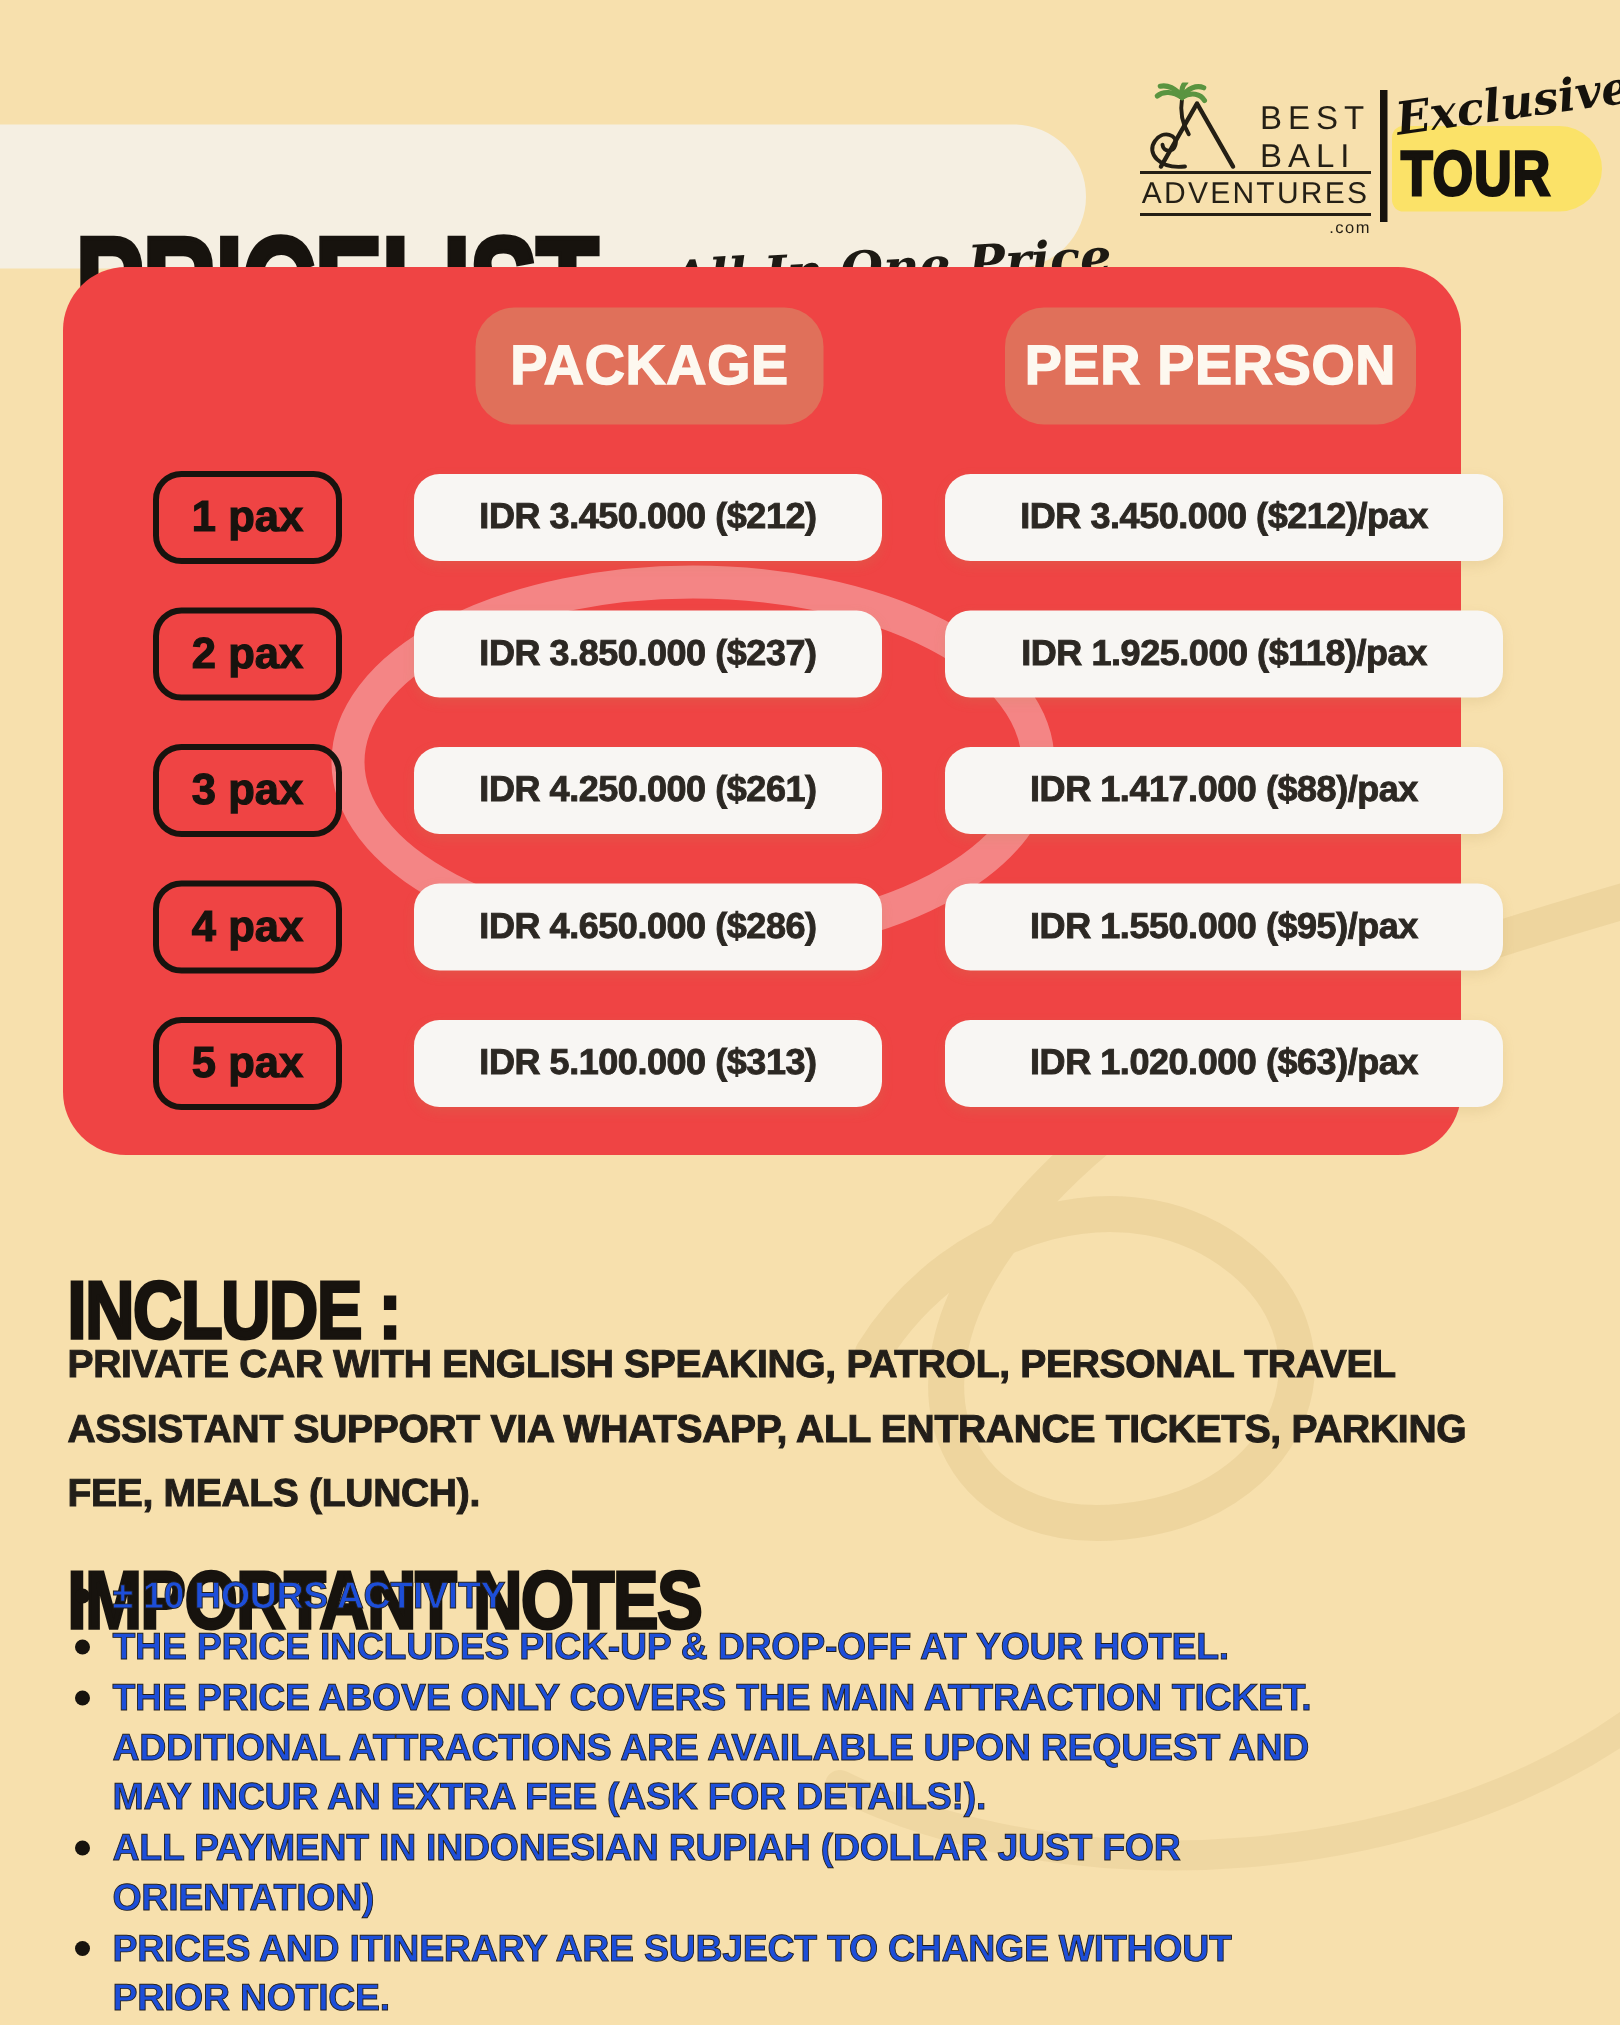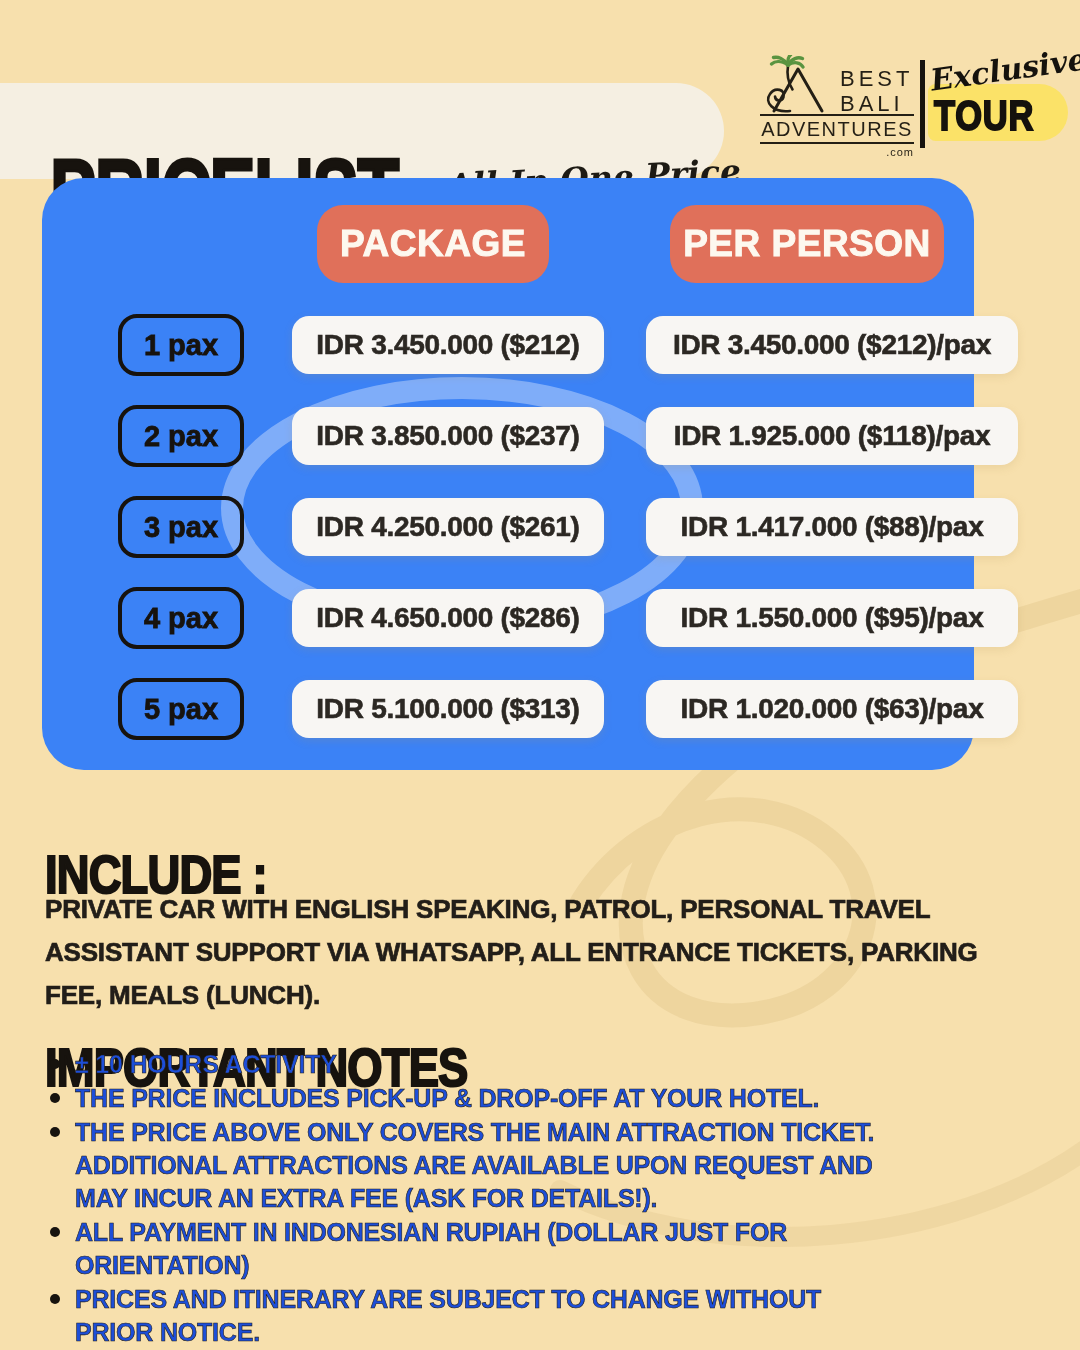--- a/index.html
+++ b/index.html
@@ -53,41 +53,41 @@
   }
   .badge-word {
     position:absolute; left:934px; top:92px; font-size:42px; font-weight:800;
     letter-spacing:1px; color:#15120d; -webkit-text-stroke:2px #15120d;
     transform:scaleX(0.82); transform-origin:left top; white-space:nowrap;
   }
 
   
   .panel {
     position:absolute; left:42px; top:178px; width:932px; height:592px;
-    background:#3b82f6; border-radius:42px;
+    background:#ef4444; border-radius:42px;
   }
   .col-head {
     position:absolute; top:27px; height:78px; background:#e0705a; border-radius:26px;
     color:#fdf8ef; font-weight:800; font-size:37px; letter-spacing:.5px;
     display:flex; align-items:center; justify-content:center;
     -webkit-text-stroke:1px #fdf8ef; white-space:nowrap;
   }
   .head-package { left:275px; width:232px; }
   .head-person  { left:628px; width:274px; }
-  .row { position:absolute; left:16px; width:100%; height:62px; }
+  .row { position:absolute; left:0; width:100%; height:62px; }
   .pax-pill {
     position:absolute; left:60px; top:0; width:118px; height:54px;
     border:4px solid #17130e; border-radius:19px; background:transparent;
     display:flex; align-items:center; justify-content:center;
     font-size:29px; font-weight:800; color:#17130e; -webkit-text-stroke:.8px #17130e; white-space:nowrap;
   }
   .price-cell {
     position:absolute; top:2px; height:58px; background:#f8f6f3; border-radius:17px;
     display:flex; align-items:center; justify-content:center;
-    font-size:28px; font-weight:800; color:#2c2823; letter-spacing:-.3px;
+    font-size:24px; font-weight:800; color:#2c2823; letter-spacing:-.3px;
     -webkit-text-stroke:.6px #2c2823; white-space:nowrap;
     box-shadow:0 3px 8px rgba(181,148,86,.18);
   }
   .cell-package { left:234px; width:312px; }
   .cell-person  { left:588px; width:372px; }
 
   
   .sec-heading {
     position:absolute; left:45px; font-size:54px; font-weight:800; letter-spacing:-1px;
     color:#17130e; -webkit-text-stroke:2.2px #17130e;

